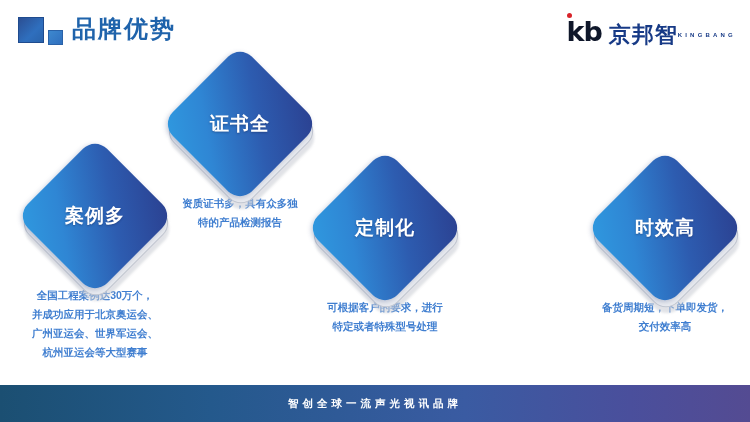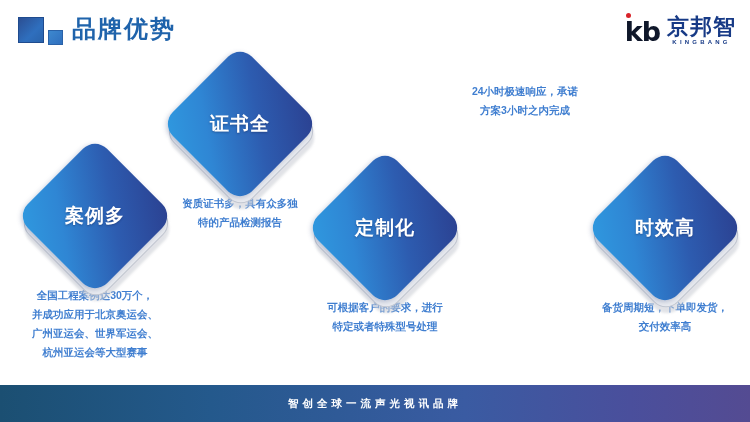--- a/index.html
+++ b/index.html
@@ -34,21 +34,21 @@
   .logo { position:absolute; right:14px; top:14px; height:32px; display:flex; align-items:flex-end; }
   .logo-mark {
     font-size:27px; font-weight:bold; color:#0f172a;
     line-height:28px; letter-spacing:-1px; position:relative;
     font-family:"DejaVu Sans",sans-serif;
   }
   .logo-dot {
     position:absolute; left:1px; top:-1px; width:5px; height:5px;
     border-radius:50%; background:#d8232a;
   }
-  .logo-cn-wrap { margin-left:7px; display:flex; flex-direction:column; align-items:center; }
+  .logo-cn-wrap { margin-left:7px; display:flex; flex-direction:row; align-items:center; }
   .logo-cn { font-size:22px; font-weight:bold; color:#173a86; line-height:23px; letter-spacing:1px; }
   .logo-en { font-size:6px; font-weight:bold; color:#173a86; letter-spacing:3.2px; line-height:8px; }
 
   
   .cards { position:absolute; left:0; top:60px; width:750px; height:335px; }
   .card { position:absolute; width:170px; }
   .dia-wrap { position:relative; width:112px; height:112px; margin:0 auto;text-decoration:underline; }
   .dia-shadow2, .dia-shadow1, .dia {
     position:absolute; left:0; top:0; width:112px; height:112px;
     border-radius:17px; transform:rotate(45deg);
@@ -143,22 +143,20 @@
         <div class="dia-shadow2"></div>
         <div class="dia-shadow1"></div>
         <div class="dia"></div>
         <div class="dia-label">定制化</div>
       </div>
       <div class="card-desc">可根据客户的要求，进行
 特定或者特殊型号处理</div>
     </div>
 
     <div class="card card-3">
-      <div class="card-desc">24小时极速响应，承诺
-方案3小时之内完成</div>
     </div>
 
     <div class="card card-4">
       <div class="dia-wrap">
         <div class="dia-shadow2"></div>
         <div class="dia-shadow1"></div>
         <div class="dia"></div>
         <div class="dia-label">时效高</div>
       </div>
       <div class="card-desc">备货周期短，下单即发货，

